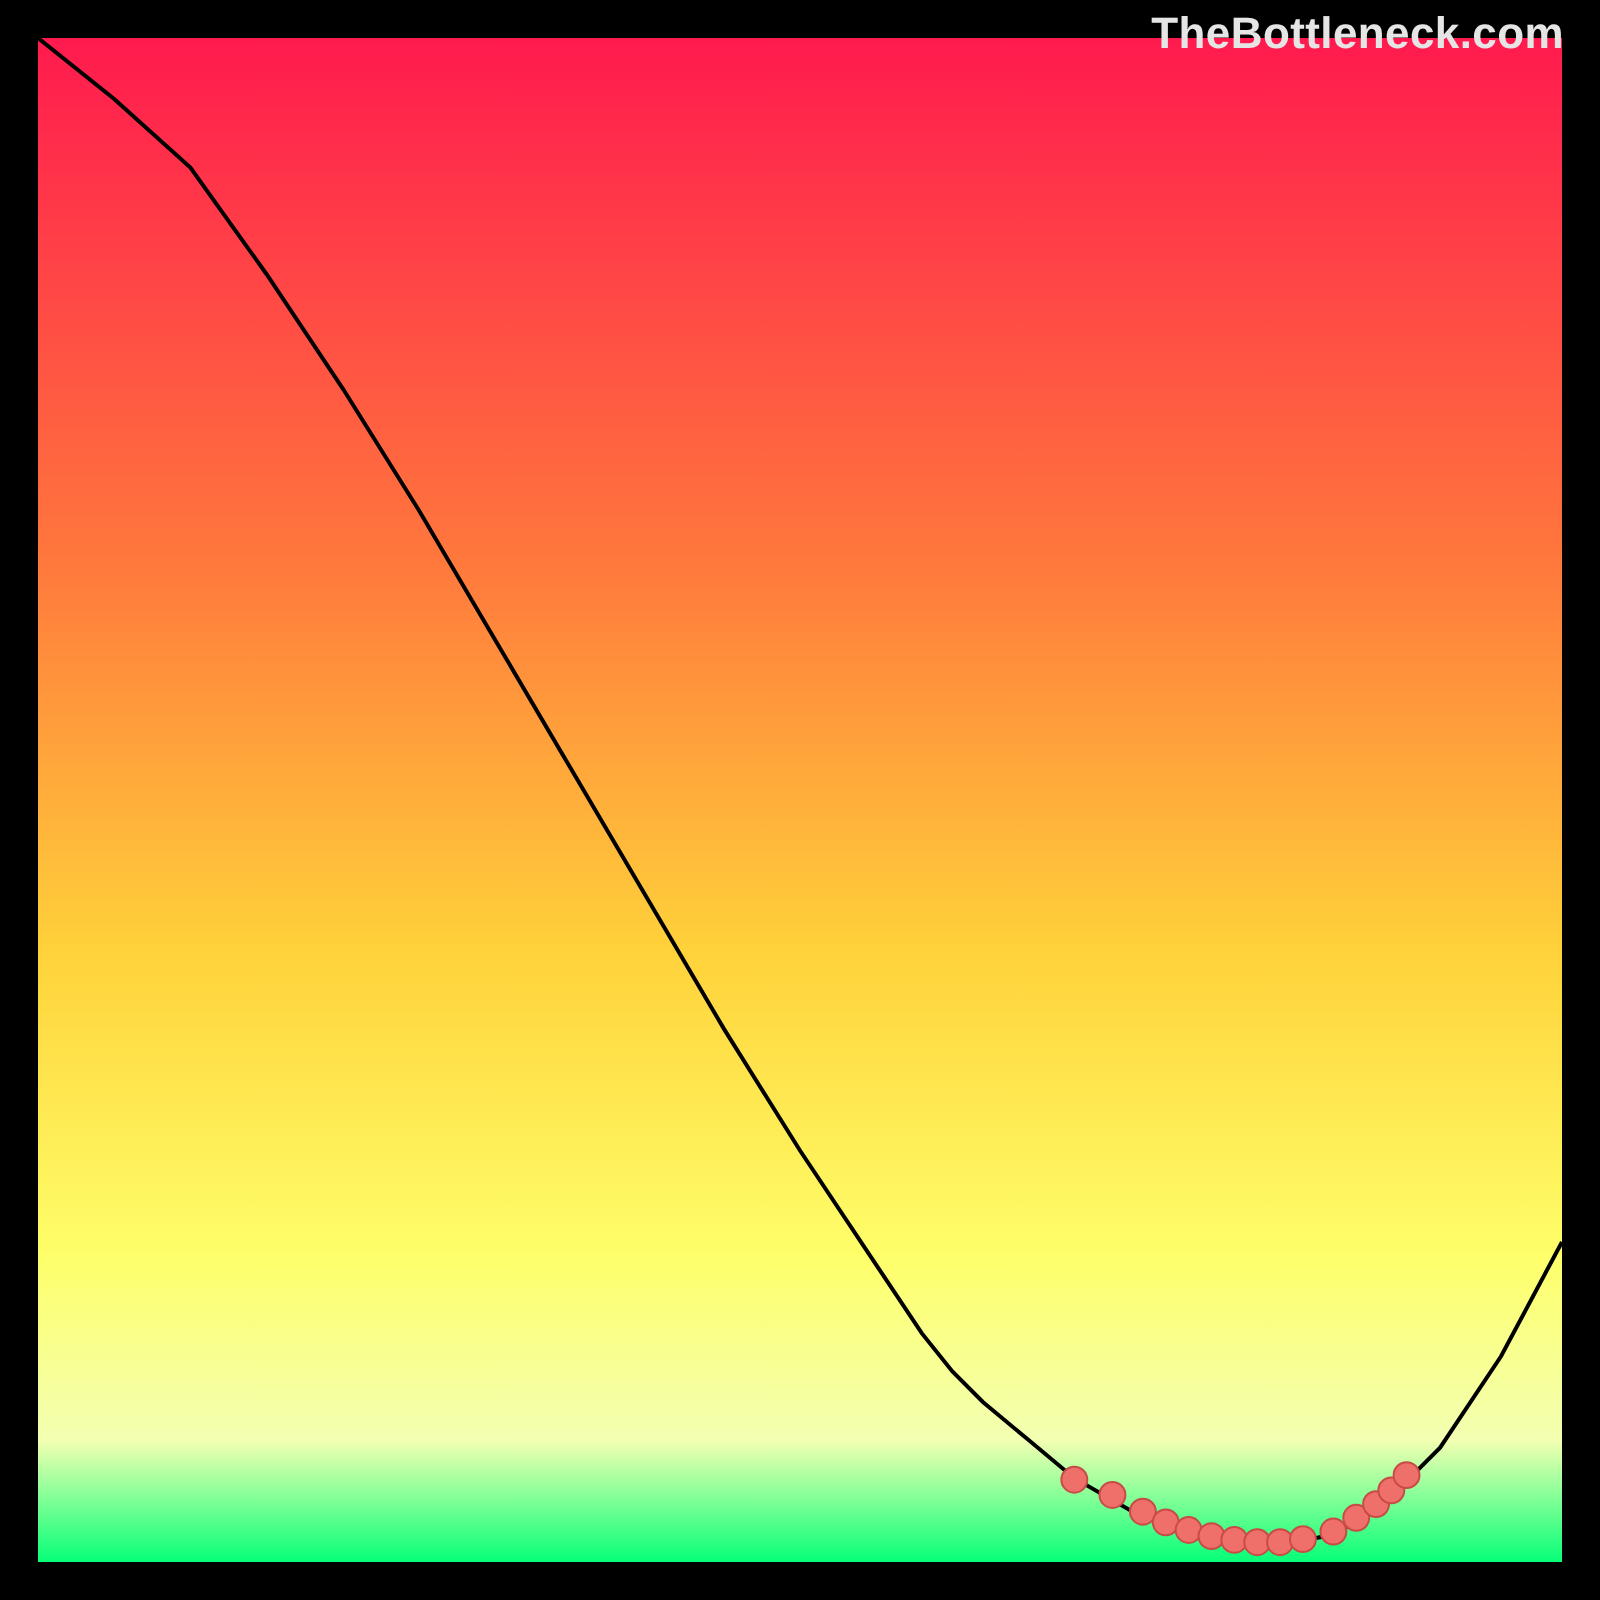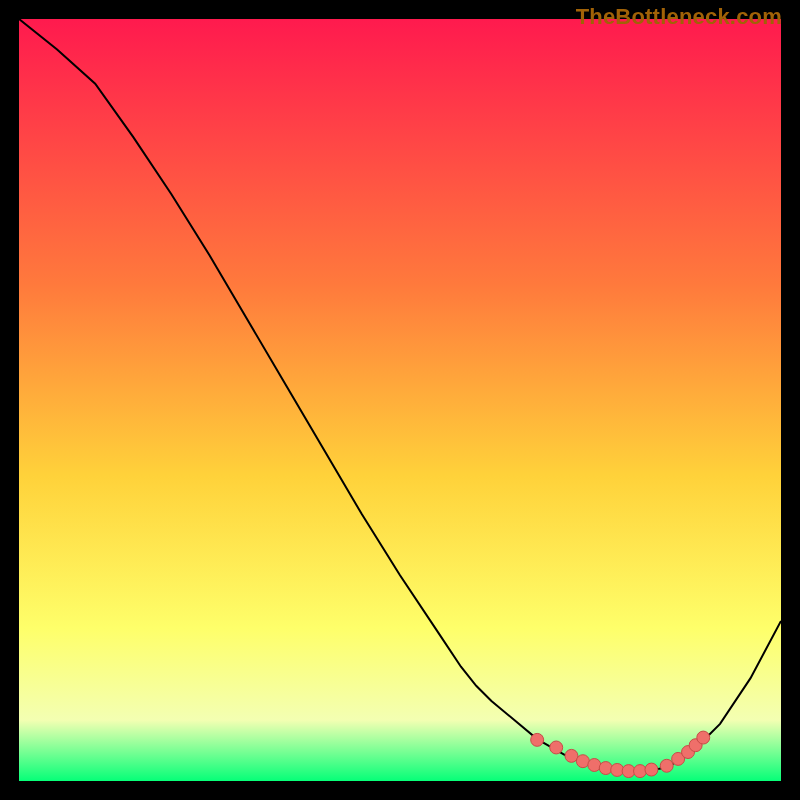--- a/index.html
+++ b/index.html
@@ -16,21 +16,21 @@
     width: 800px;
     height: 800px;
     background: #000000;
   }
   .watermark {
     position: absolute;
     top: 4px;
     right: 18px;
     font-size: 22px;
     font-weight: 600;
-    color: #a16207;
+    color: #e5e5e5;
     letter-spacing: 0.2px;
     user-select: none;
     z-index: 3;
   }
   .plot-area {
     position: absolute;
     left: 19px;
     top: 19px;
     width: 762px;
     height: 762px;

